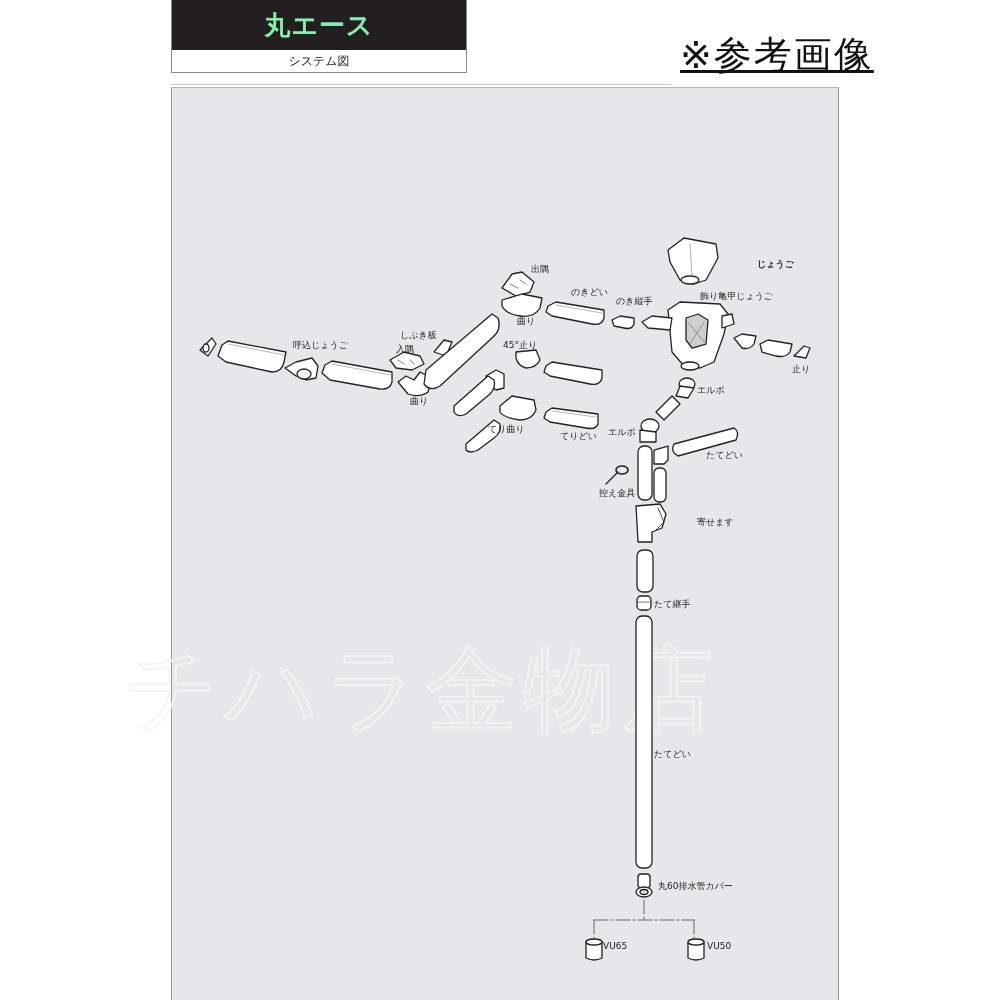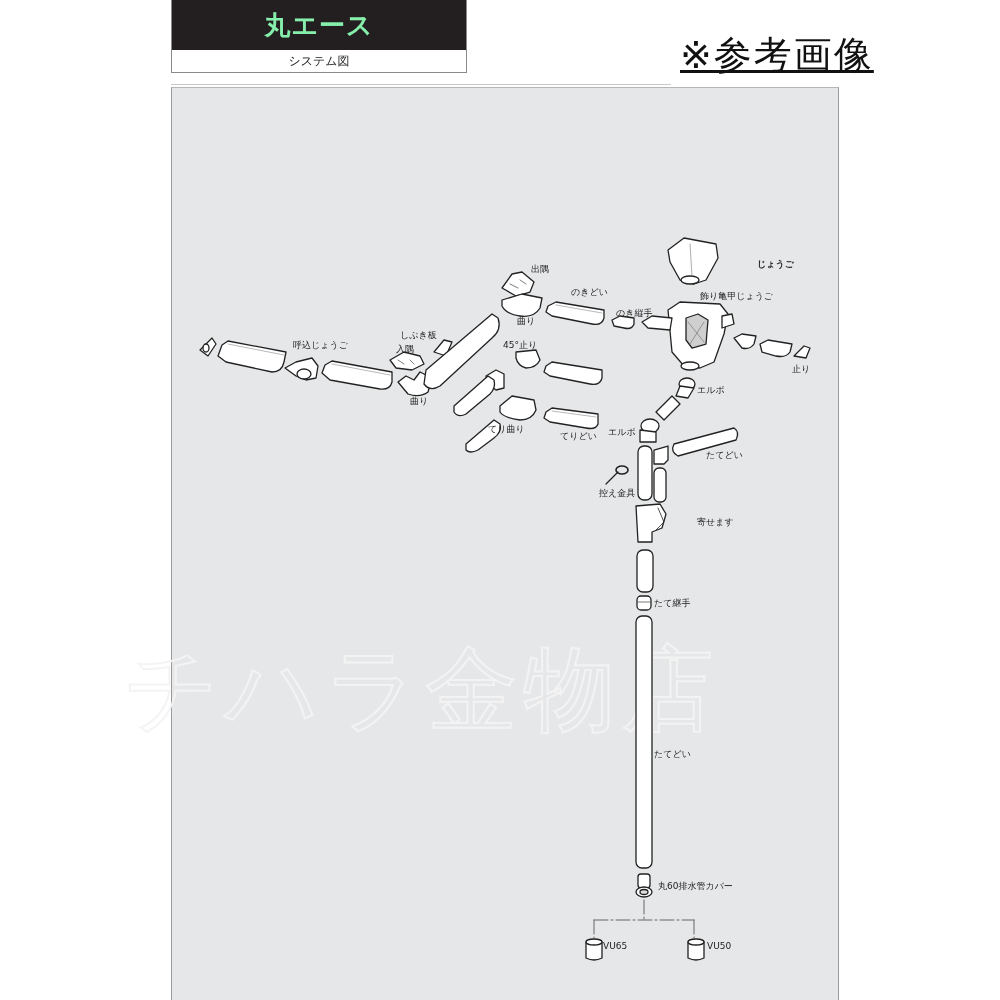--- a/index.html
+++ b/index.html
@@ -226,29 +226,29 @@
   </g>
 </svg>
 
 <div class="lbl" style="left:293px;top:341px;">呼込じょうご</div>
 <div class="lbl" style="left:400px;top:331px;">しぶき板</div>
 <div class="lbl" style="left:396px;top:345px;">入隅</div>
 <div class="lbl" style="left:410px;top:397px;">曲り</div>
 <div class="lbl" style="left:531px;top:265px;">出隅</div>
 <div class="lbl" style="left:517px;top:317px;">曲り</div>
 <div class="lbl" style="left:571px;top:288px;">のきどい</div>
-<div class="lbl" style="left:616px;top:297px;margin-top:12px;">のき縦手</div>
+<div class="lbl" style="left:616px;top:297px;">のき縦手</div>
 <div class="lbl" style="left:757px;top:260px;font-weight:bold;">じょうご</div>
 <div class="lbl" style="left:700px;top:292px;">飾り亀甲じょうご</div>
 <div class="lbl" style="left:792px;top:365px;">止り</div>
 <div class="lbl" style="left:503px;top:341px;">45°止り</div>
 <div class="lbl" style="left:488px;top:425px;text-align:center;">てり曲り</div>
 <div class="lbl" style="left:560px;top:432px;">てりどい</div>
 <div class="lbl" style="left:697px;top:386px;">エルボ</div>
 <div class="lbl" style="left:608px;top:428px;">エルボ</div>
 <div class="lbl" style="left:706px;top:451px;">たてどい</div>
 <div class="lbl" style="left:599px;top:489px;">控え金具</div>
 <div class="lbl" style="left:669px;top:518px;margin-left:28px;">寄せます</div>
-<div class="lbl" style="left:654px;top:600px;font-family:Liberation Mono, monospace;">たて継手</div>
+<div class="lbl" style="left:654px;top:600px;">たて継手</div>
 <div class="lbl" style="left:654px;top:750px;">たてどい</div>
 <div class="lbl" style="left:658px;top:882px;">丸60排水管カバー</div>
 <div class="lbl" style="left:603px;top:942px;">VU65</div>
 <div class="lbl" style="left:707px;top:942px;">VU50</div>
 
 </body></html>

